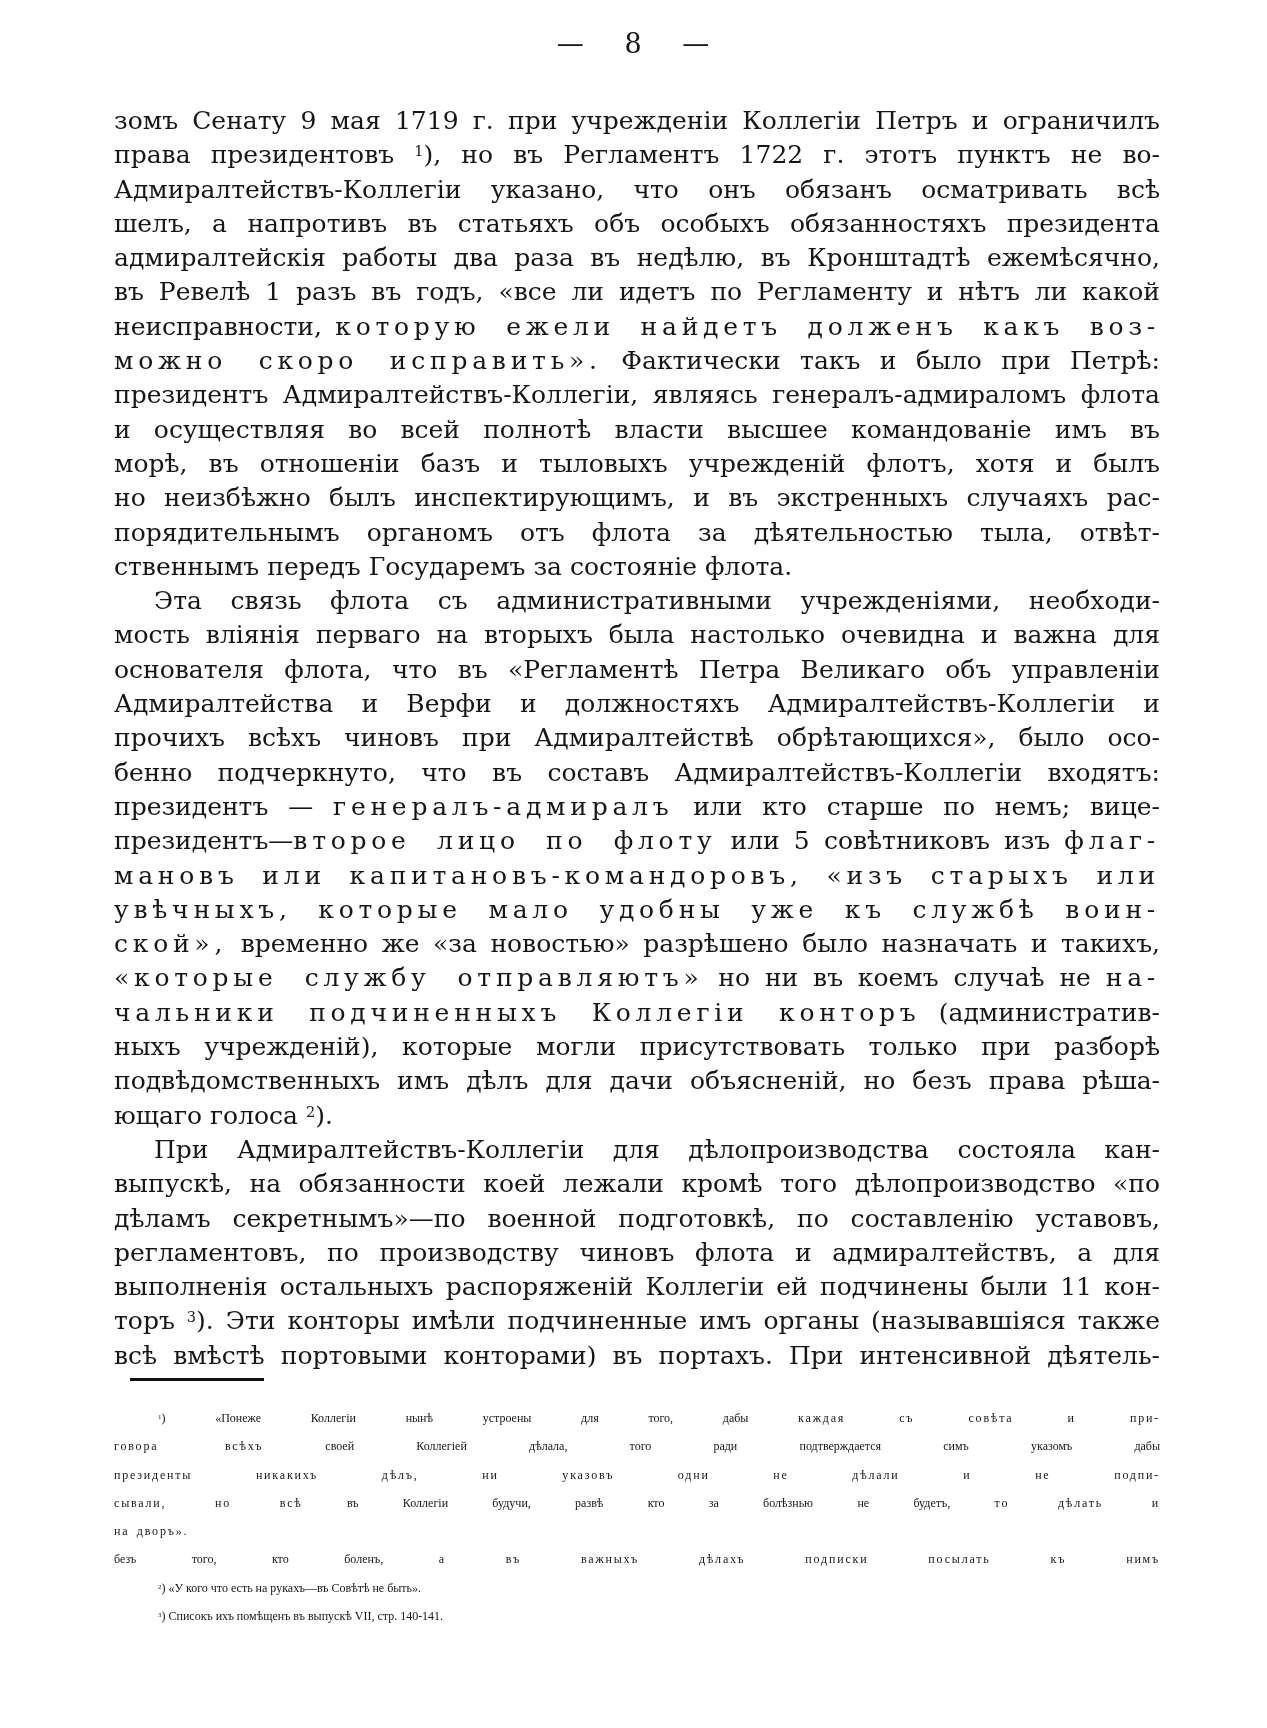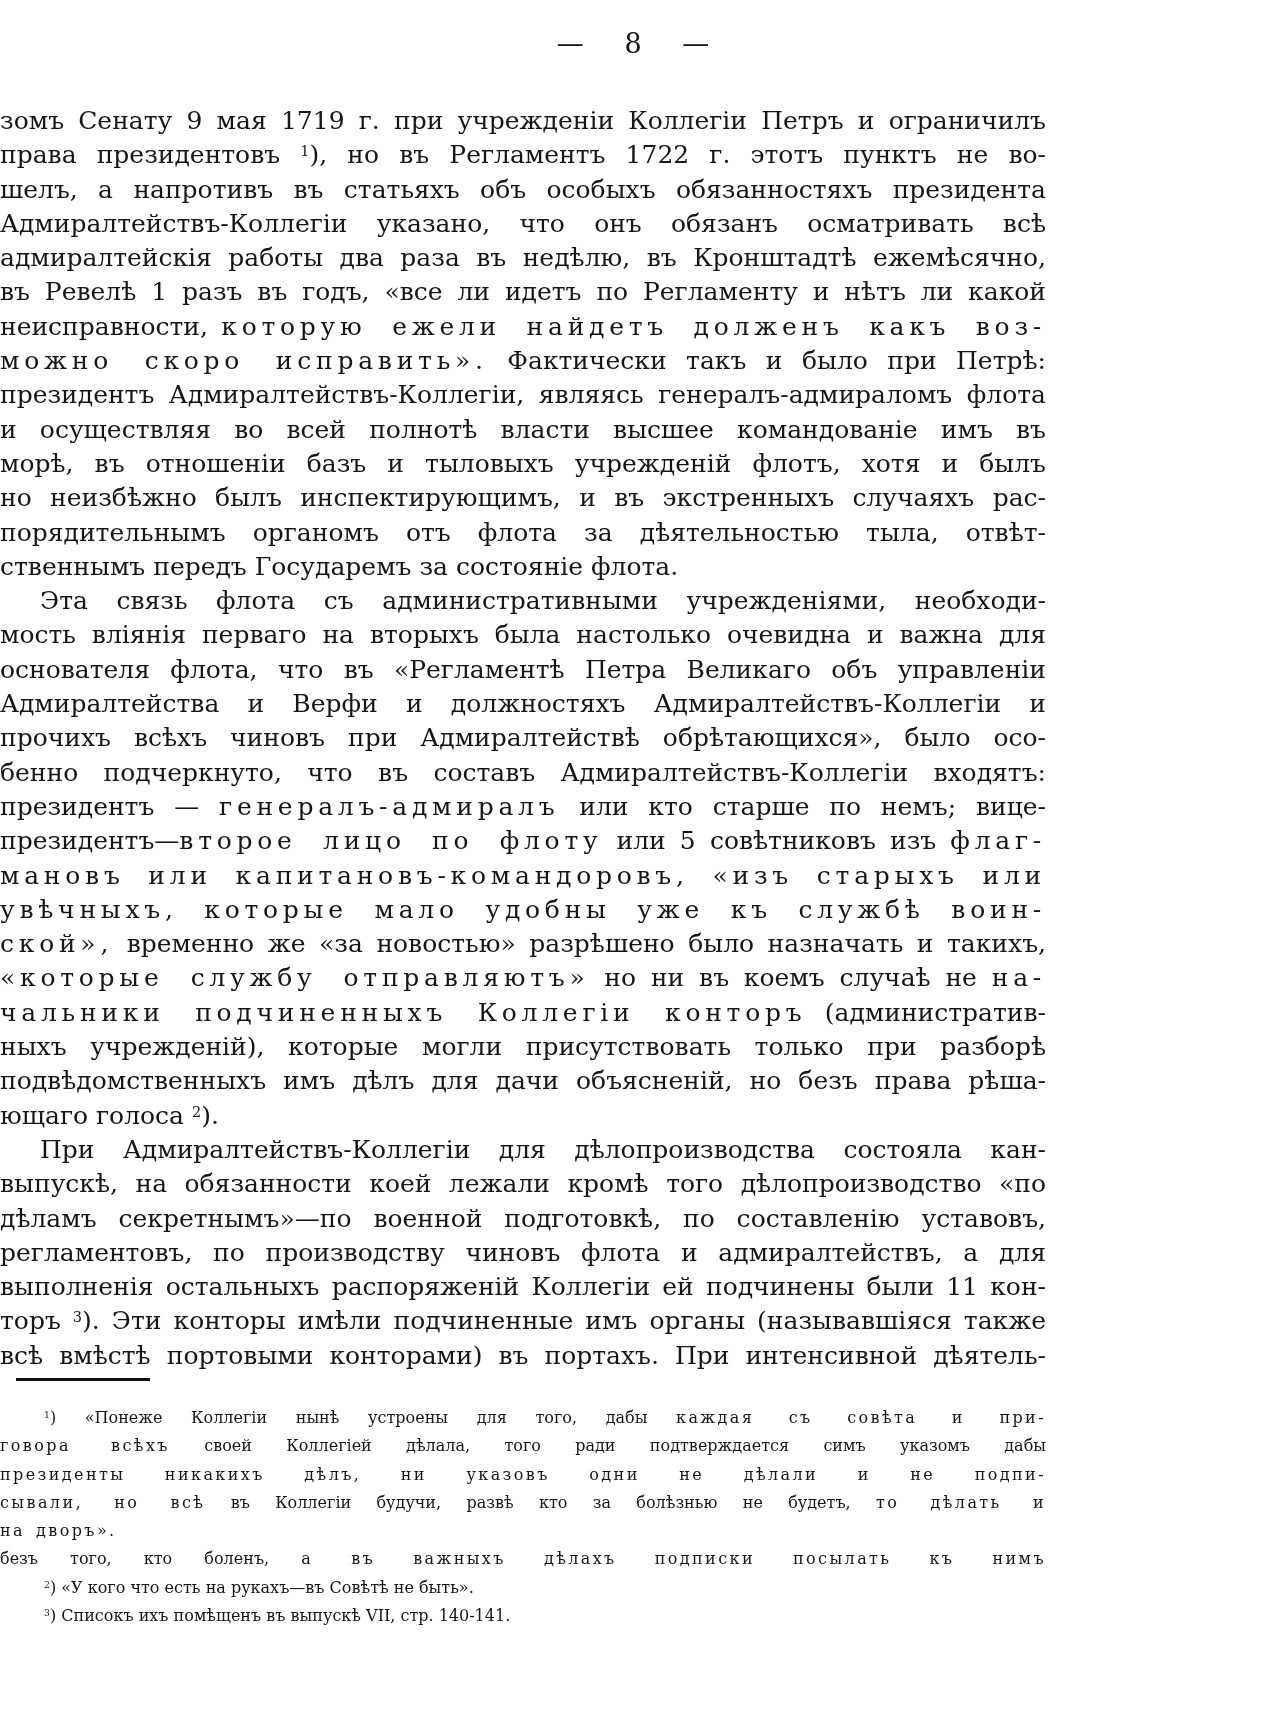--- a/index.html
+++ b/index.html
@@ -16,20 +16,21 @@
   }
   .header {
     padding-top: 26px;
     text-align: center;
     font-size: 27px;
     line-height: 36px;
     word-spacing: 30px;
     letter-spacing: 1px;
   }
   .textblock {
+    margin-left: 114px;
     width: 1046px;
   }
   .body-text {
     margin-top: 42px;
     font-size: 25px;
   }
   .line {
     display: block;
     height: 34.3px;
     line-height: 34.3px;
@@ -49,41 +50,42 @@
   }
   .footnote-separator {
     margin-top: 5px;
     margin-left: 16px;
     width: 134px;
     height: 3px;
     background: #111;
   }
   .footnotes {
     margin-top: 23px;
-    font-size: 16px;
+    font-size: 12px;
+    font-family: Liberation Serif, serif;
   }
   .footnotes .line {
     height: 28.3px;
     line-height: 28.3px;
   }
   .footnotes .line.ind { padding-left: 44px; }
   .footnotes .sp { letter-spacing: 0.15em; word-spacing: 0.22em; }
 </style>
 </head>
 <body>
 
 <div class="page">
   <div class="header">— 8 —</div>
   <div class="textblock">
     <div class="body-text" id="body-text">
         <div>
           <div class="line"><span>зомъ Сенату 9 мая 1719 г. при учрежденіи Коллегіи Петръ и ограничилъ</span></div>
           <div class="line"><span>права президентовъ </span><sup>1</sup><span>), но въ Регламентъ 1722 г. этотъ пунктъ не во-</span></div>
+          <div class="line"><span>Адмиралтействъ-Коллегіи указано, что онъ обязанъ осматривать всѣ</span></div>
           <div class="line"><span>шелъ, а напротивъ въ статьяхъ объ особыхъ обязанностяхъ президента</span></div>
-          <div class="line"><span>Адмиралтействъ-Коллегіи указано, что онъ обязанъ осматривать всѣ</span></div>
           <div class="line"><span>адмиралтейскія работы два раза въ недѣлю, въ Кронштадтѣ ежемѣсячно,</span></div>
           <div class="line"><span>въ Ревелѣ 1 разъ въ годъ, «все ли идетъ по Регламенту и нѣтъ ли какой</span></div>
           <div class="line"><span>неисправности, </span><span class="sp">которую ежели найдетъ долженъ какъ воз-</span></div>
           <div class="line"><span class="sp">можно скоро исправить».</span><span> Фактически такъ и было при Петрѣ:</span></div>
           <div class="line"><span>президентъ Адмиралтействъ-Коллегіи, являясь генералъ-адмираломъ флота</span></div>
           <div class="line"><span>и осуществляя во всей полнотѣ власти высшее командованіе имъ въ</span></div>
           <div class="line"><span>морѣ, въ отношеніи базъ и тыловыхъ учрежденій флотъ, хотя и былъ</span></div>
           <div class="line"><span>но неизбѣжно былъ инспектирующимъ, и въ экстренныхъ случаяхъ рас-</span></div>
           <div class="line"><span>порядительнымъ органомъ отъ флота за дѣятельностью тыла, отвѣт-</span></div>
           <div class="line end"><span>ственнымъ передъ Государемъ за состояніе флота.</span></div>

